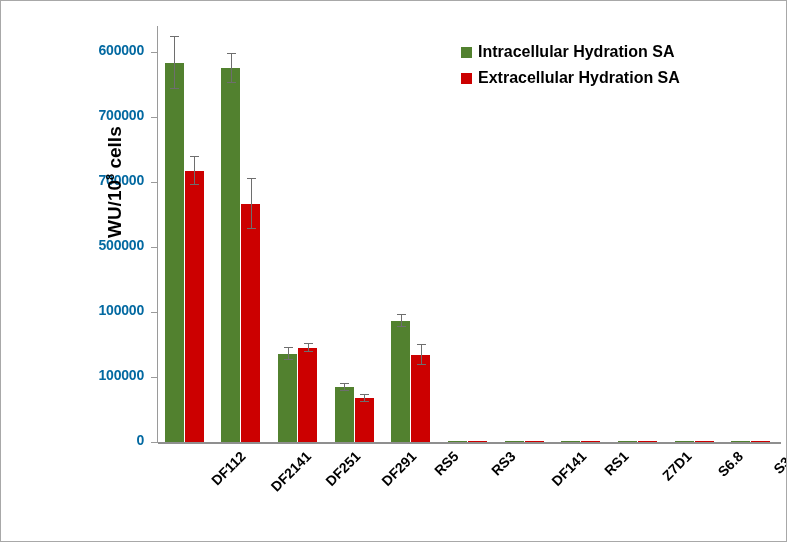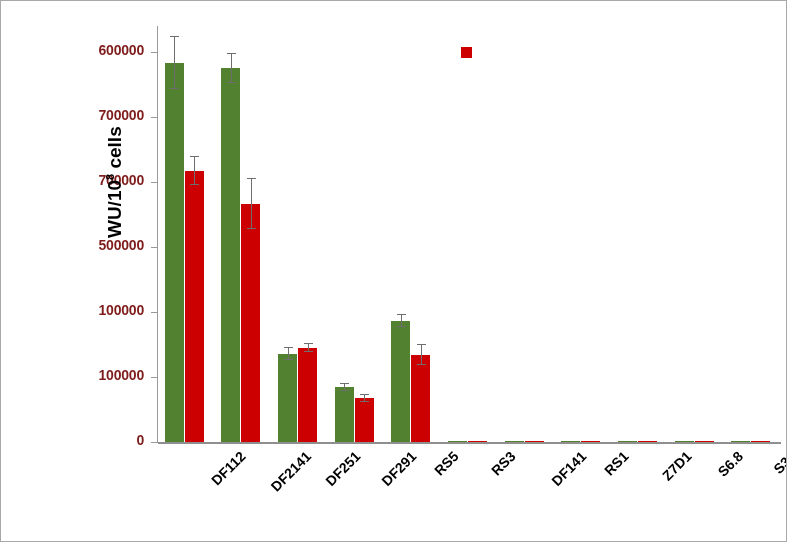--- a/index.html
+++ b/index.html
@@ -28,21 +28,21 @@
   #xaxis-line{
     position:absolute; left:157px; top:441px;
     width:623px; height:2px; background:#8f8f8f;
   }
 
   .ytick-row{
     position:absolute; left:0; width:157px; height:0;
   }
   .ytick-label{
     position:absolute; right:14px; top:-10px;
-    font-size:14px; font-weight:bold; color:#7f1d1d;
+    font-size:14px; font-weight:bold; color:#0369a1;
     text-align:right; white-space:nowrap;
     letter-spacing:-0.2px;
   }
   .ytick-mark{
     position:absolute; right:0px; top:0px;
     width:7px; height:1px; background:#9a9a9a;
   }
 
   
   #ylabel{
@@ -245,17 +245,22 @@
       <div class="xtick" style="left: 535.136px;">DF141</div>
       <div class="xtick" style="left: 591.773px;">RS1</div>
       <div class="xtick" style="left: 648.409px;">Z7D1</div>
       <div class="xtick" style="left: 705.045px;">S6.8</div>
       <div class="xtick" style="left: 761.682px;">S33</div>
     </div>
 
 
   <div id="legend">
       <div class="legend-row">
+        <span class="legend-swatch" style="background: rgb(82, 129, 47);"></span>
+        <span class="legend-text">Intracellular Hydration SA</span>
+      </div>
+      <div class="legend-row">
         <span class="legend-swatch" style="background: rgb(204, 0, 0);"></span>
+        <span class="legend-text">Extracellular Hydration SA</span>
       </div>
     </div>
 
 </div>
 
 </body></html>

